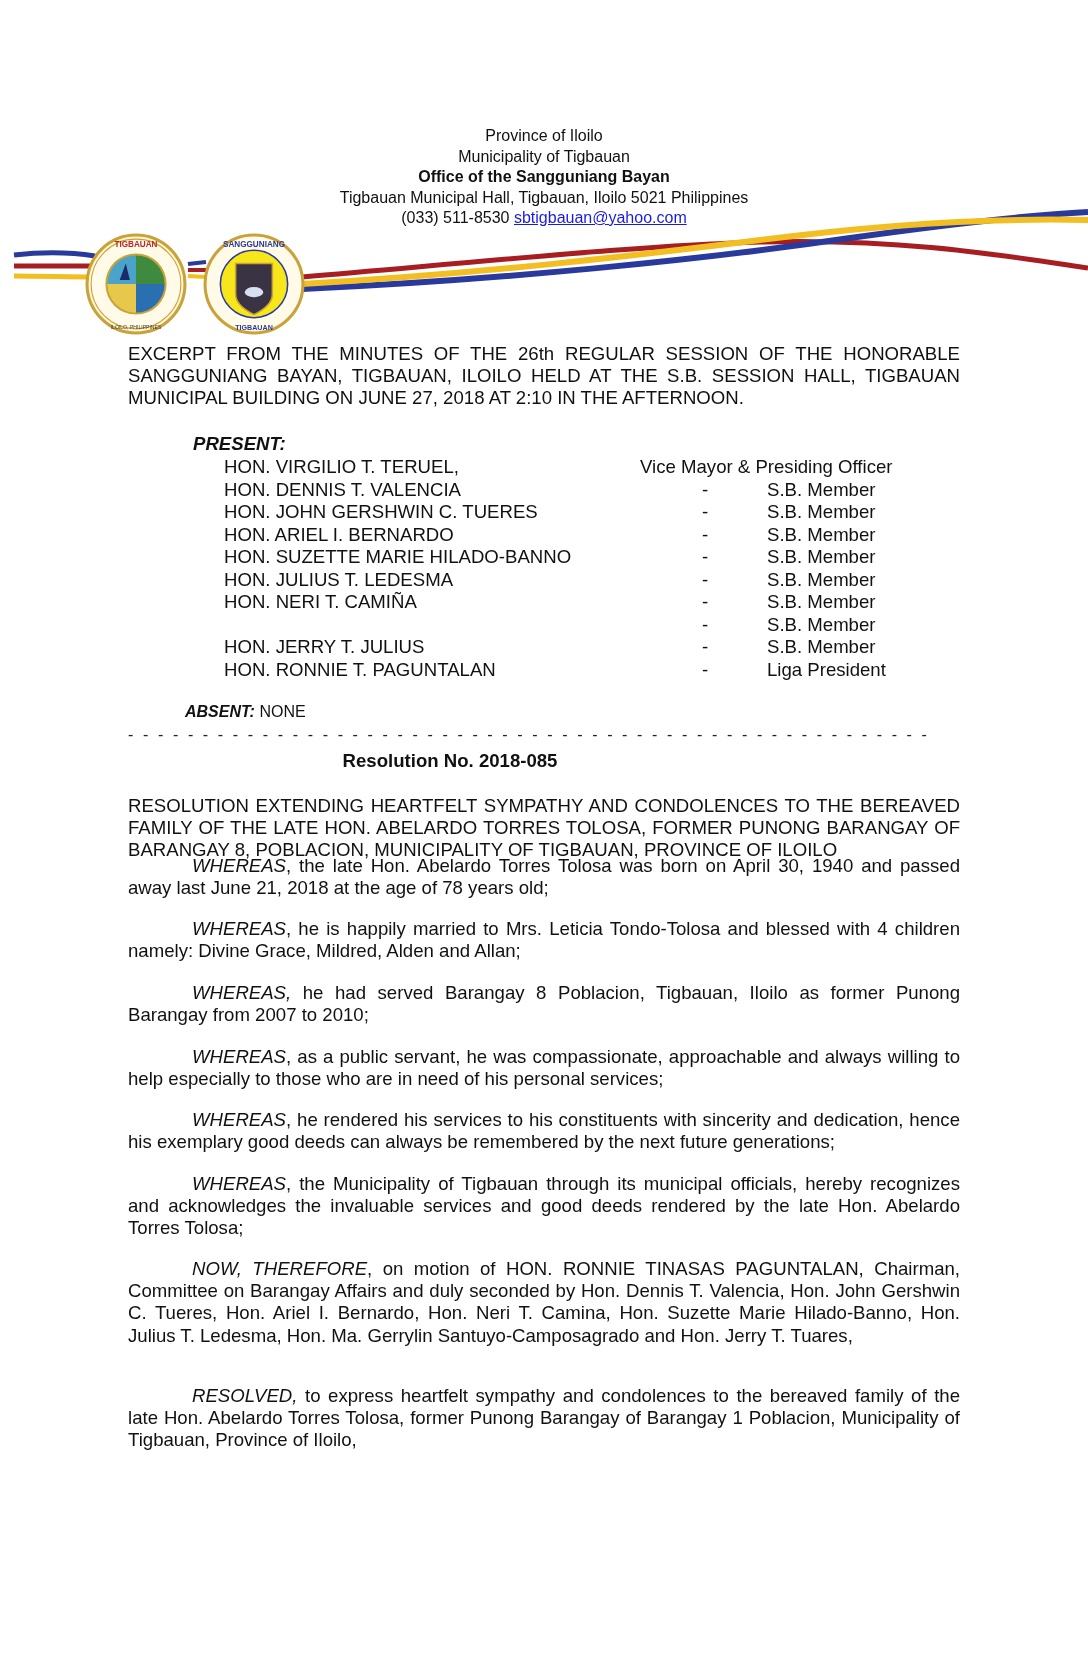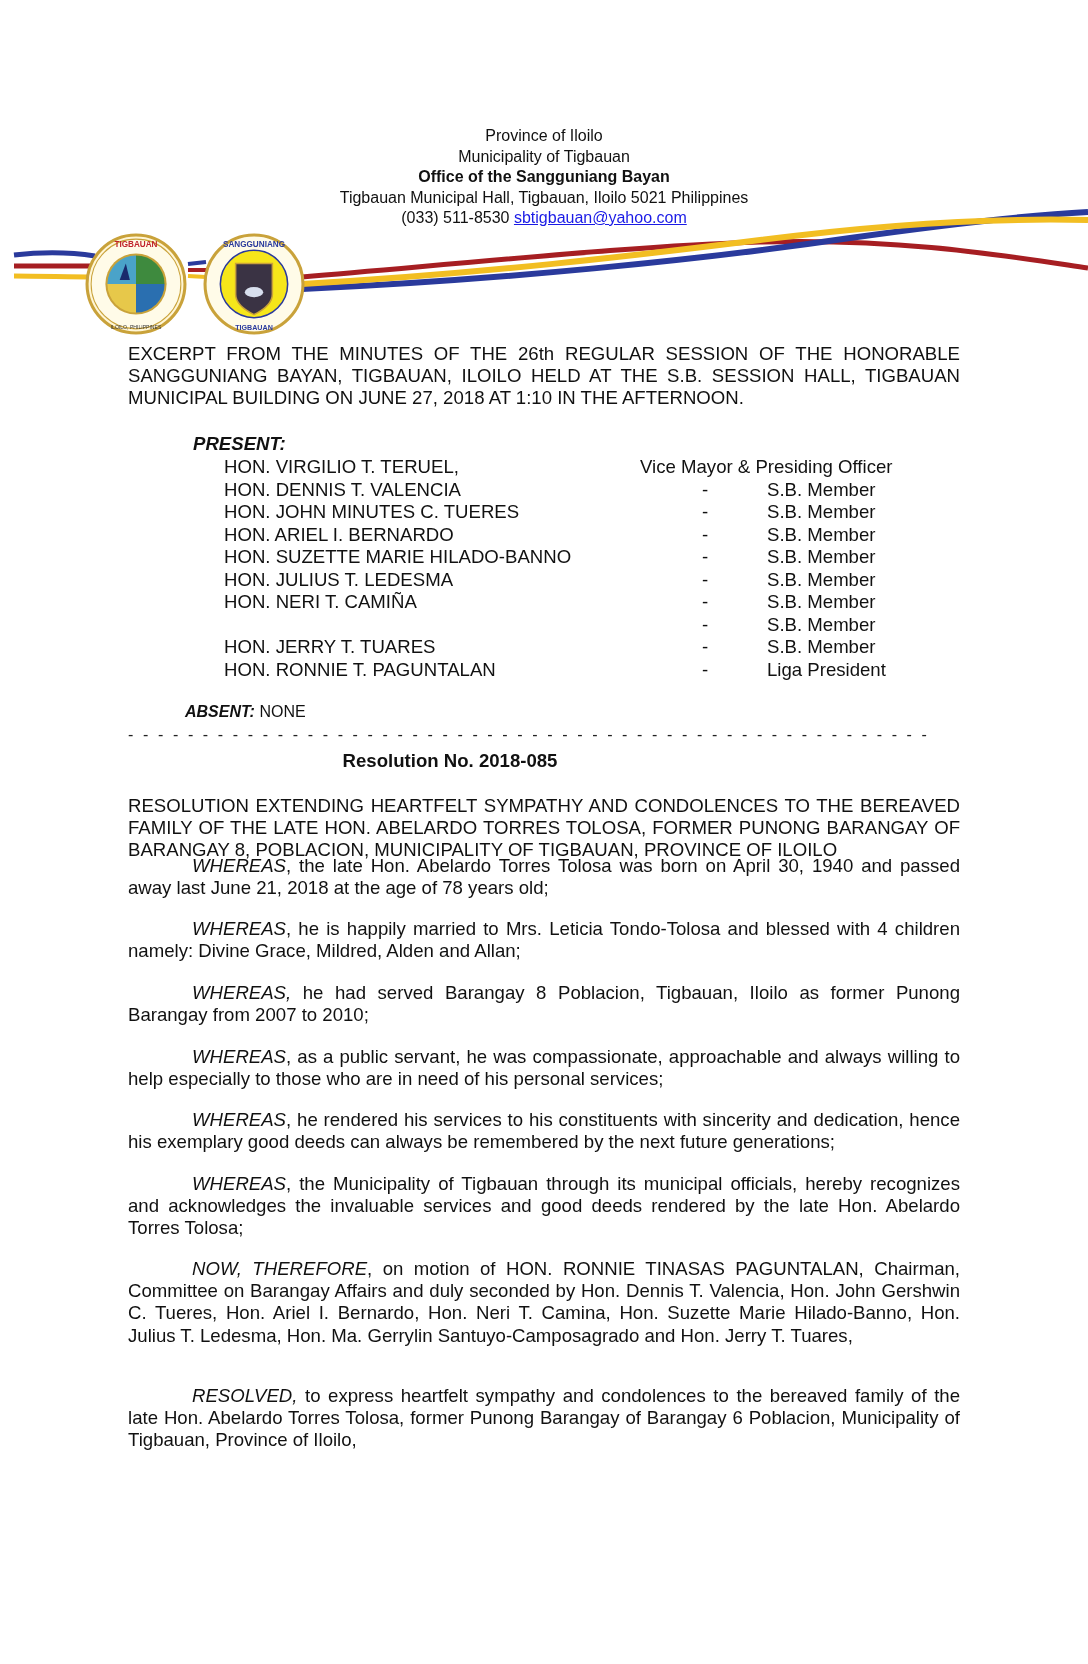--- a/index.html
+++ b/index.html
@@ -79,36 +79,36 @@
     <div>Municipality of Tigbauan</div>
     <div class="bold">Office of the Sangguniang Bayan</div>
     <div>Tigbauan Municipal Hall, Tigbauan, Iloilo 5021 Philippines</div>
     <div>
       <span>(033) 511-8530</span>
       <a>sbtigbauan@yahoo.com</a>
     </div>
   </div>
 </div>
 
-<div class="body-text just excerpt">EXCERPT FROM THE MINUTES OF THE 26th REGULAR SESSION OF THE HONORABLE SANGGUNIANG  BAYAN, TIGBAUAN, ILOILO HELD AT THE S.B. SESSION HALL, TIGBAUAN MUNICIPAL BUILDING ON JUNE 27, 2018 AT 1:10 IN THE AFTERNOON.</div>
+<div class="body-text just excerpt">EXCERPT FROM THE MINUTES OF THE 26th REGULAR SESSION OF THE HONORABLE SANGGUNIANG  BAYAN, TIGBAUAN, ILOILO HELD AT THE S.B. SESSION HALL, TIGBAUAN MUNICIPAL BUILDING ON JUNE 27, 2018 AT 2:10 IN THE AFTERNOON.</div>
 
 <div class="present-label">PRESENT:</div>
 <div class="roster" id="roster">
     <div class="roster-row presiding">
       <span class="roster-name">HON. VIRGILIO T. TERUEL,</span>
       <span class="roster-dash"></span>
       <span class="roster-role">Vice Mayor &amp; Presiding Officer</span>
     </div>
     <div class="roster-row">
       <span class="roster-name">HON. DENNIS T. VALENCIA</span>
       <span class="roster-dash">-</span>
       <span class="roster-role">S.B. Member</span>
     </div>
     <div class="roster-row">
-      <span class="roster-name">HON. JOHN MINUTES C. TUERES</span>
+      <span class="roster-name">HON. JOHN GERSHWIN C. TUERES</span>
       <span class="roster-dash">-</span>
       <span class="roster-role">S.B. Member</span>
     </div>
     <div class="roster-row">
       <span class="roster-name">HON. ARIEL I. BERNARDO</span>
       <span class="roster-dash">-</span>
       <span class="roster-role">S.B. Member</span>
     </div>
     <div class="roster-row">
       <span class="roster-name">HON. SUZETTE MARIE HILADO-BANNO</span>
@@ -123,21 +123,21 @@
     <div class="roster-row">
       <span class="roster-name">HON. NERI T. CAMIÑA</span>
       <span class="roster-dash">-</span>
       <span class="roster-role">S.B. Member</span>
     </div>
     <div class="roster-row">
       <span class="roster-dash">-</span>
       <span class="roster-role">S.B. Member</span>
     </div>
     <div class="roster-row">
-      <span class="roster-name">HON. JERRY T. TUARES</span>
+      <span class="roster-name">HON. JERRY T. JULIUS</span>
       <span class="roster-dash">-</span>
       <span class="roster-role">S.B. Member</span>
     </div>
     <div class="roster-row">
       <span class="roster-name">HON. RONNIE T. PAGUNTALAN</span>
       <span class="roster-dash">-</span>
       <span class="roster-role">Liga President</span>
     </div>
   </div>
 
@@ -153,14 +153,14 @@
 <div class="body-text just reso-title">RESOLUTION EXTENDING HEARTFELT SYMPATHY AND CONDOLENCES TO THE BEREAVED FAMILY OF THE LATE HON. ABELARDO TORRES TOLOSA, FORMER PUNONG BARANGAY OF BARANGAY 8, POBLACION, MUNICIPALITY OF TIGBAUAN, PROVINCE OF ILOILO</div>
 
 <div id="paras">
     <div class="body-text just para" style="top: 855px;"><i>WHEREAS</i><span>, the late Hon. Abelardo Torres Tolosa was born on April 30, 1940 and passed away last June 21, 2018 at the age of 78 years old;</span></div>
     <div class="body-text just para" style="top: 918px;"><i>WHEREAS</i><span>,  he is happily married to Mrs. Leticia Tondo-Tolosa  and blessed with 4 children namely: Divine Grace, Mildred, Alden and Allan;</span></div>
     <div class="body-text just para" style="top: 982px;"><i>WHEREAS,</i><span> he had served Barangay 8 Poblacion, Tigbauan, Iloilo  as former Punong Barangay from 2007 to 2010;</span></div>
     <div class="body-text just para" style="top: 1046px;"><i>WHEREAS</i><span>, as a public servant, he was compassionate, approachable and always willing to help especially to those who are in need of his personal services;</span></div>
     <div class="body-text just para" style="top: 1109px;"><i>WHEREAS</i><span>, he rendered his services to his constituents with sincerity and dedication, hence his exemplary good deeds can always be remembered by the next future generations;</span></div>
     <div class="body-text just para" style="top: 1173px;"><i>WHEREAS</i><span>, the Municipality of Tigbauan through its municipal officials, hereby recognizes  and acknowledges the invaluable services and good deeds rendered by the late Hon. Abelardo Torres Tolosa;</span></div>
     <div class="body-text just para" style="top: 1258px;"><i>NOW, THEREFORE</i><span>, on motion of  HON. RONNIE TINASAS PAGUNTALAN, Chairman, Committee on Barangay Affairs and duly seconded by Hon. Dennis T. Valencia, Hon. John Gershwin C. Tueres, Hon. Ariel I. Bernardo, Hon. Neri T. Camina, Hon. Suzette Marie Hilado-Banno, Hon. Julius T. Ledesma, Hon. Ma. Gerrylin Santuyo-Camposagrado and Hon. Jerry T. Tuares,</span></div>
-    <div class="body-text just para" style="top: 1385px;"><i>RESOLVED,</i><span> to express heartfelt   sympathy and condolences to the bereaved family of the late Hon. Abelardo Torres Tolosa, former Punong Barangay of  Barangay 6 Poblacion, Municipality of Tigbauan, Province of Iloilo,</span></div>
+    <div class="body-text just para" style="top: 1385px;"><i>RESOLVED,</i><span> to express heartfelt   sympathy and condolences to the bereaved family of the late Hon. Abelardo Torres Tolosa, former Punong Barangay of  Barangay 1 Poblacion, Municipality of Tigbauan, Province of Iloilo,</span></div>
   </div>
 
 </body></html>

